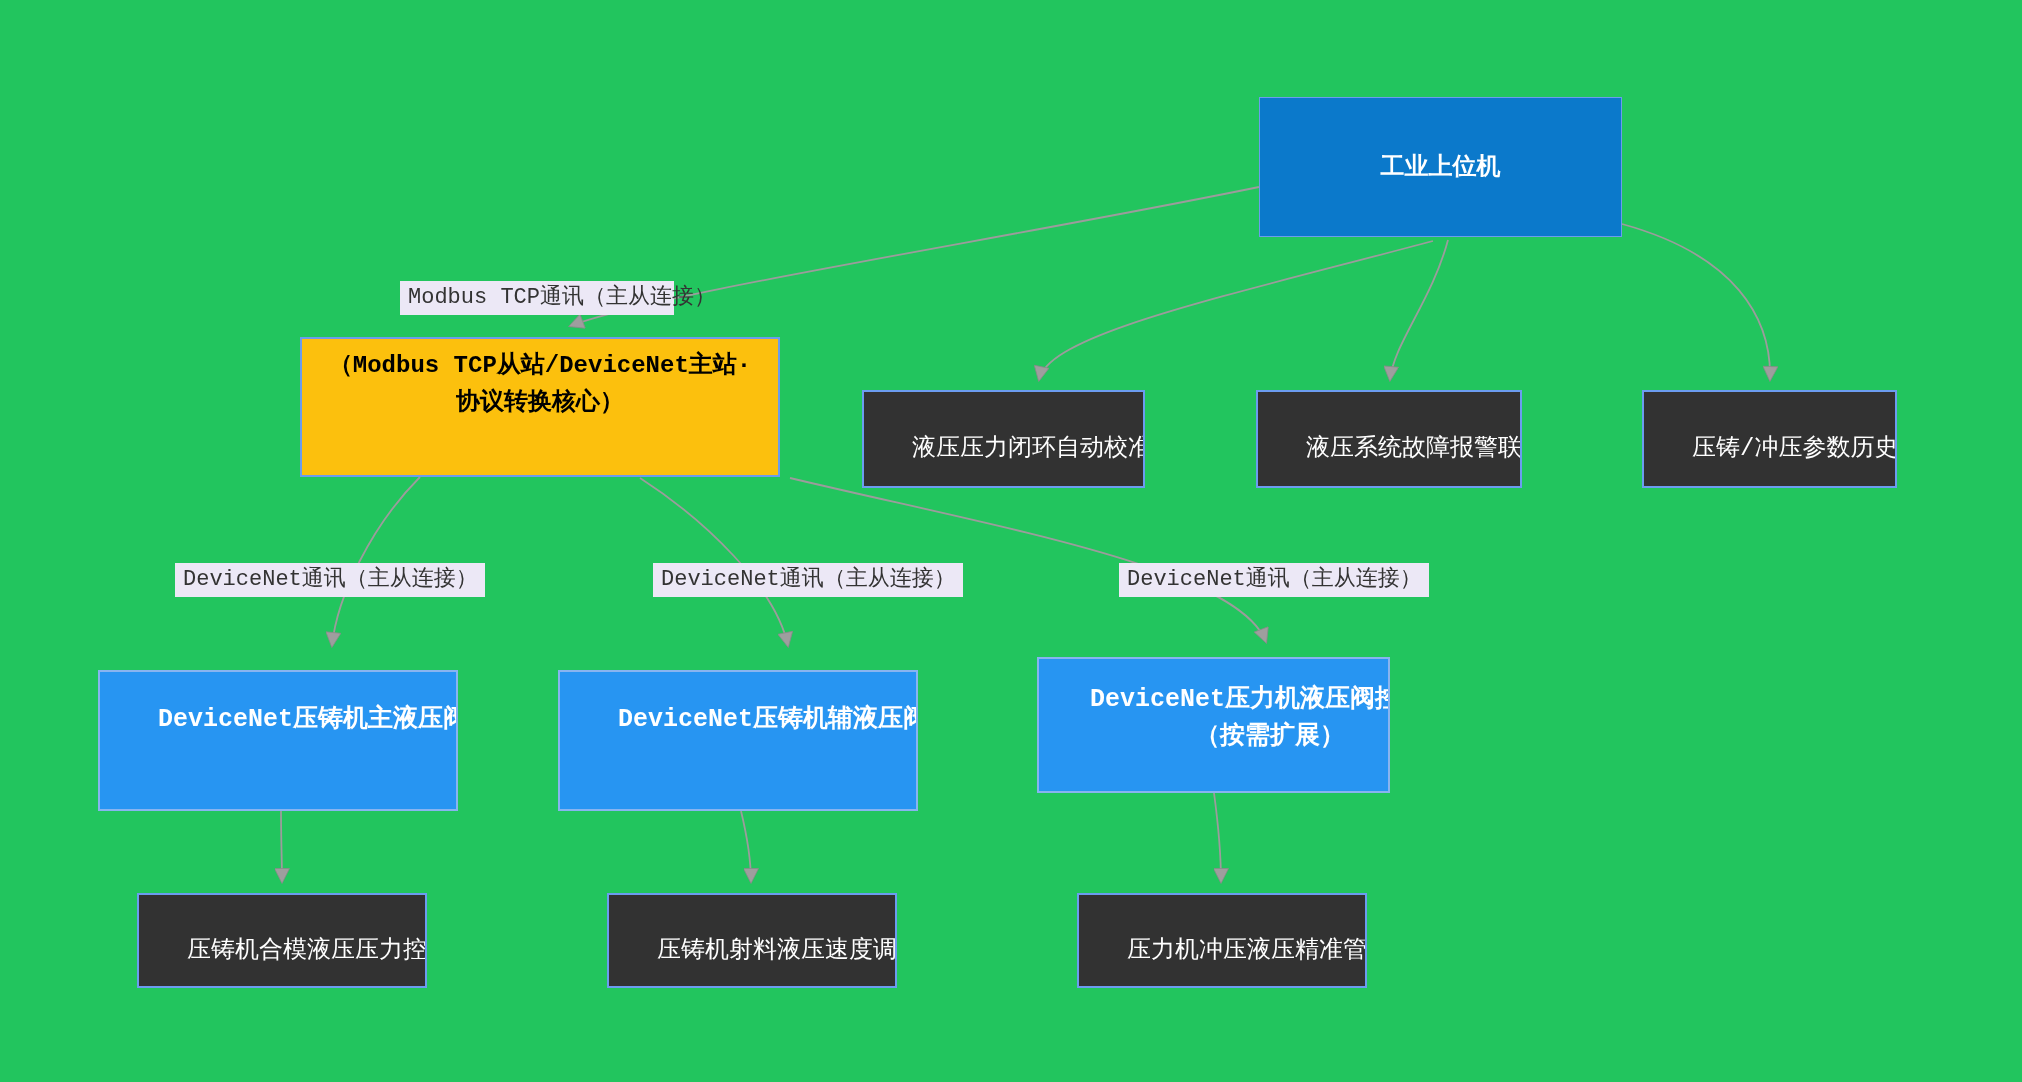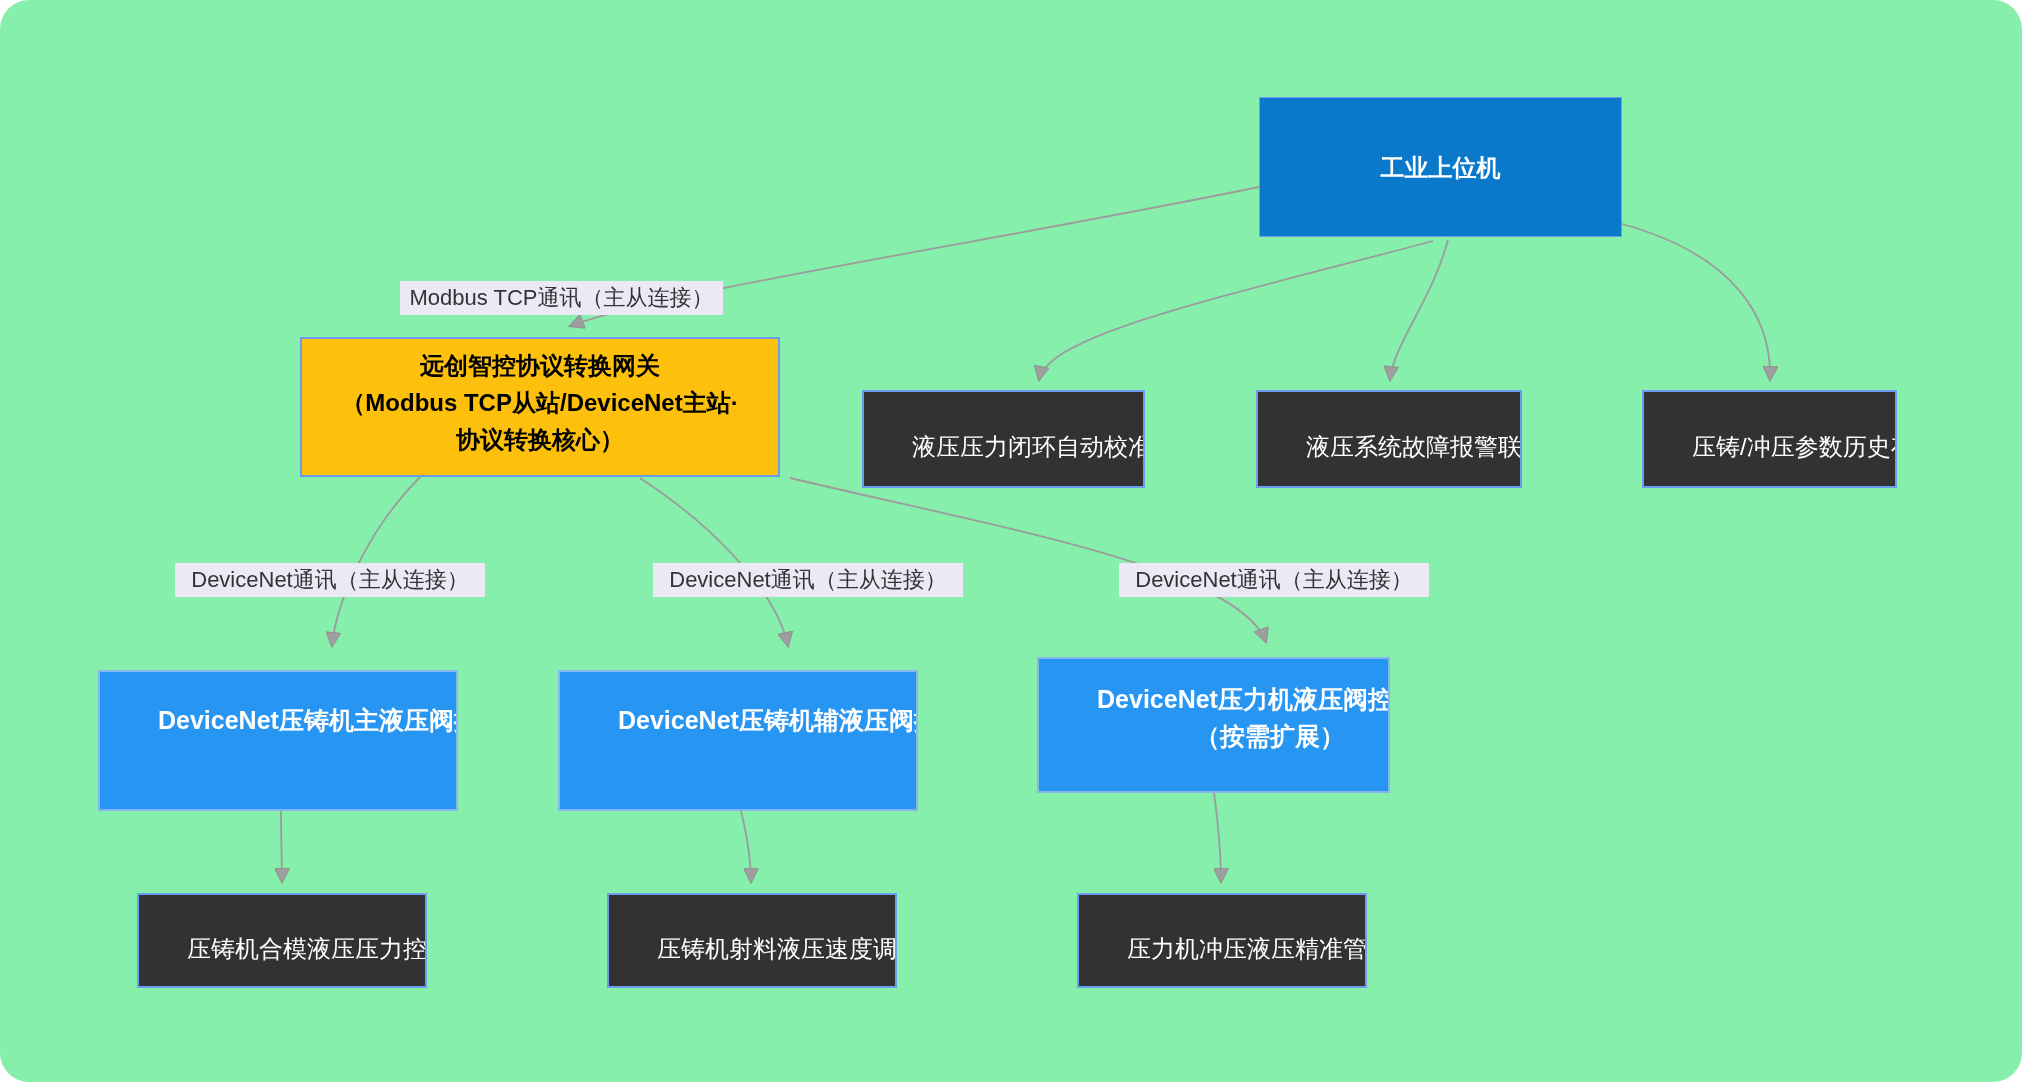--- a/index.html
+++ b/index.html
@@ -4,22 +4,22 @@
 <style>
   :root{
     --host-fill:#0b79cb; --host-border:#6c9ced;
     --gateway-fill:#fcc00d; --gateway-border:#6c9ced;
     --function-fill:#323232; --function-border:#6c9cf0;
     --controller-fill:#2795f2; --controller-border:#88b4f0;
     --edge-label-bg:#ece8f6; --edge-line:#9c9c9c;
   }
   html,body{margin:0;padding:0;background:#ffffff;}
   #canvas{
-    position:relative; width:2022px; height:1082px; background:#86efac;
-    font-family:Liberation Sans, sans-serif; overflow:hidden;border-radius:29px;
+    position:relative; width:2022px; height:1082px; background:#22c55e;
+    font-family:Liberation Mono, monospace; overflow:hidden;
   }
   #edges{position:absolute; left:0; top:0; width:2022px; height:1082px; z-index:0;}
   .edge{fill:none; stroke:var(--edge-line); stroke-width:1.8px;}
   #arrowhead path{fill:#9e9e9e; stroke:#8a8a8a; stroke-width:0.5;}
   .node{position:absolute; box-sizing:border-box; z-index:2;}
   .host{
     background:var(--host-fill); border:1px solid var(--host-border);
     color:#ffffff; font-weight:bold; font-size:24px; line-height:37px;
     display:flex; flex-direction:column; justify-content:center; text-align:center;
   }
@@ -69,25 +69,24 @@
     <path class="edge" d="M 790 478 C 1000 528 1238 568 1266 642" marker-end="url(#arrowhead)"></path>
     <path class="edge" d="M 281 811 C 281 840 282 862 282 882" marker-end="url(#arrowhead)"></path>
     <path class="edge" d="M 741 811 C 748 840 751 862 751 882" marker-end="url(#arrowhead)"></path>
     <path class="edge" d="M 1214 793 C 1219 830 1221 858 1221 882" marker-end="url(#arrowhead)"></path>
   </svg>
 
   <div class="node host" style="left:1259px; top:97px; width:363px; height:140px;">
     <div>工业上位机</div>
   </div>
 
-  <div class="edge-label" style="left:400px; top:281px; width:323px; height:34px;">Modbus TCP通讯（主从连接）</div>
+  <div class="edge-label" style="left:400px; top:281px; width:274px; height:34px;">Modbus TCP通讯（主从连接）</div>
 
   <div class="node gateway" style="left:300px; top:337px; width:480px; height:140px;">
     <div class="gtext">
-      <div>远创智控协议转换网关</div>
       <div>（Modbus TCP从站/DeviceNet主站·</div>
       <div>协议转换核心）</div>
     </div>
   </div>
 
   <div class="node func" style="left:862px; top:390px; width:283px; height:98px;">
     <span class="ftext">液压压力闭环自动校准</span>
   </div>
   <div class="node func" style="left:1256px; top:390px; width:266px; height:98px;">
     <span class="ftext">液压系统故障报警联动</span>

